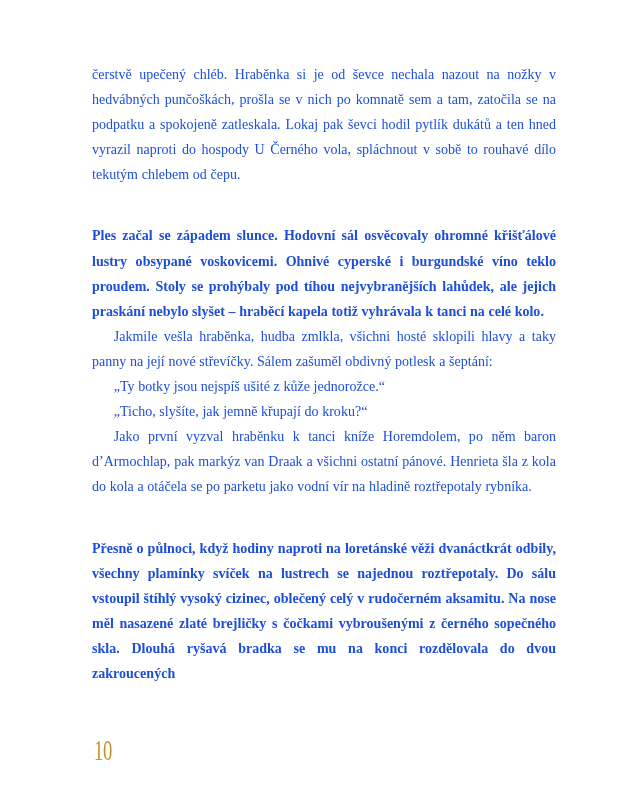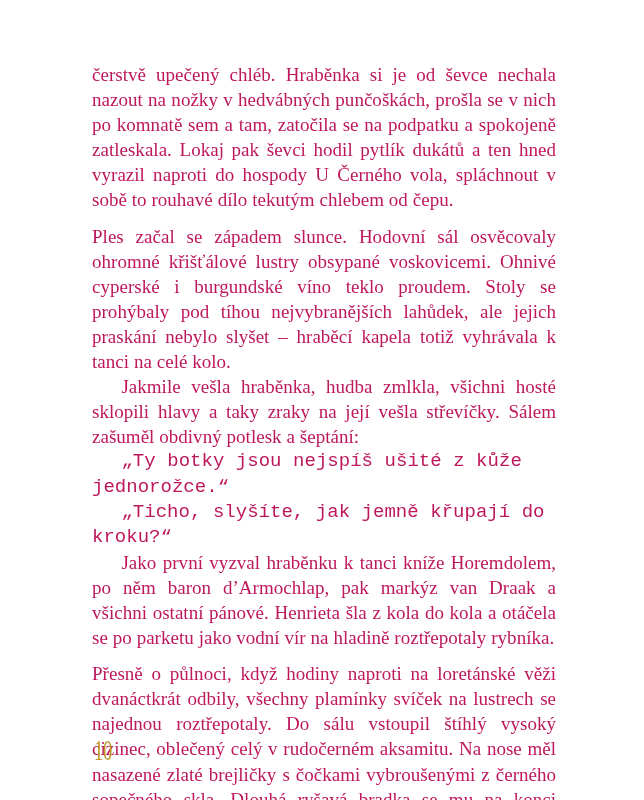--- a/index.html
+++ b/index.html
@@ -25,46 +25,46 @@
 
   .text-column {
     position: absolute;
     left: 92px;
     top: 62px;
     width: 464px;
   }
 
   .para {
     margin: 0;
-    font-size: 19px;
+    font-size: 14px;
     line-height: 25.1px;
-    color: #be185d;
+    color: #1d4ed8;
     text-align: justify;
     text-justify: inter-word;
     hyphens: manual;
     -webkit-hyphens: manual;
     letter-spacing: 0.02px;
     word-spacing: 0.1px;
   }
 
   
   .para.block-gap {
-    margin-top: 11px;
+    margin-top: 36px;
+    font-weight: bold;
   }
 
   
   .para.indent {
     text-indent: 1.55em;
   }
 
   
   .para.dialogue {
     text-indent: 1.55em;
     text-align: left;
-    font-family: Liberation Mono, monospace;
   }
 
   .folio {
     position: absolute;
     left: 94px;
     top: 735px;
     font-family: "Liberation Serif", "DejaVu Serif", serif;
     font-size: 30px;
     line-height: 30px;
     font-weight: 400;
@@ -78,21 +78,21 @@
 </head>
 <body>
 
 <div class="page">
 
   <div class="text-column">
 
     <p class="para">čerstvě upečený chléb. Hraběnka si je od ševce nechala nazout na nožky v hedvábných punčoškách, prošla se v nich po komnatě sem a tam, zatočila se na podpatku a spokojeně zatleskala. Lokaj pak ševci hodil pytlík dukátů a ten hned vyrazil naproti do hospody U Černého vola, spláchnout v sobě to rouhavé dílo tekutým chlebem od čepu.</p>
 
     <p class="para block-gap">Ples začal se západem slunce. Hodovní sál osvěcovaly ohromné křišťálové lustry obsypané voskovicemi. Ohnivé cyperské i burgundské víno teklo proudem. Stoly se prohýbaly pod tíhou nejvybranějších lahůdek, ale jejich praskání nebylo slyšet – hraběcí kapela totiž vyhrávala k tanci na celé kolo.</p>
-    <p class="para indent">Jakmile vešla hraběnka, hudba zmlkla, všichni hosté sklopili hlavy a taky zraky na její vešla střevíčky. Sálem zašuměl obdivný potlesk a šeptání:</p>
+    <p class="para indent">Jakmile vešla hraběnka, hudba zmlkla, všichni hosté sklopili hlavy a taky panny na její nové střevíčky. Sálem zašuměl obdivný potlesk a šeptání:</p>
     <p class="para dialogue">„Ty botky jsou nejspíš ušité z kůže jednorožce.“</p>
     <p class="para dialogue">„Ticho, slyšíte, jak jemně křupají do kroku?“</p>
     <p class="para indent">Jako první vyzval hraběnku k tanci kníže Horemdolem, po něm baron d’Armochlap, pak markýz van Draak a všichni ostatní pánové. Henrieta šla z kola do kola a otáčela se po parketu jako vodní vír na hladině roztřepotaly rybníka.</p>
 
     <p class="para block-gap">Přesně o půlnoci, když hodiny naproti na loretánské věži dvanáctkrát odbily, všechny plamínky svíček na lustrech se najednou roztřepotaly. Do sálu vstoupil štíhlý vysoký cizinec, oblečený celý v rudočerném aksamitu. Na nose měl nasazené zlaté brejličky s čočkami vybroušenými z černého sopečného skla. Dlouhá ryšavá bradka se mu na konci rozdělovala do dvou zakroucených</p>
 
   </div>
 
   <div class="folio">10</div>
 

